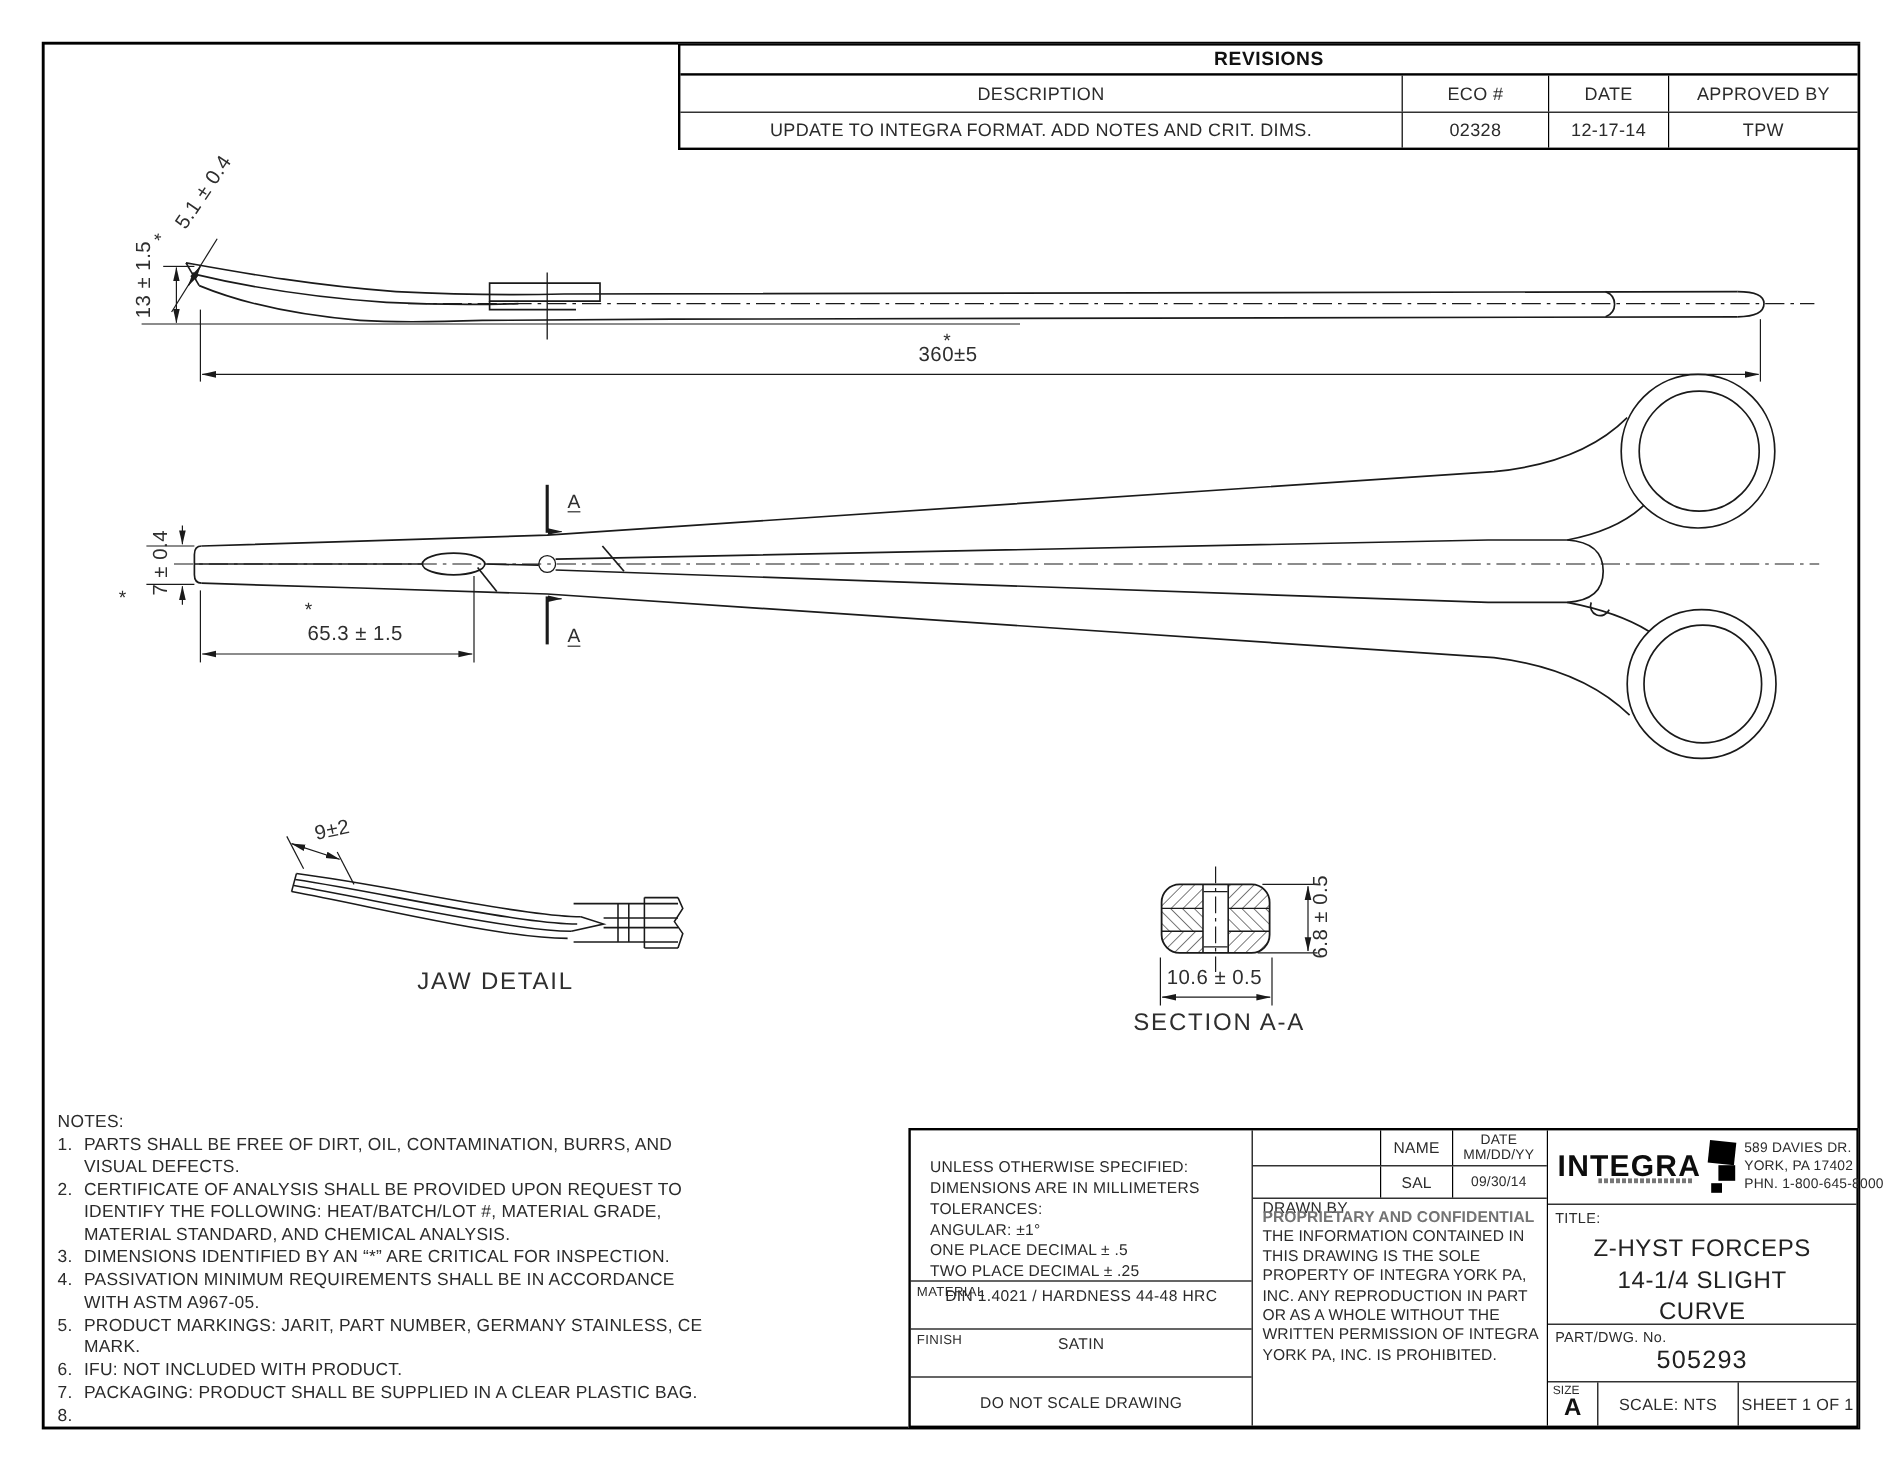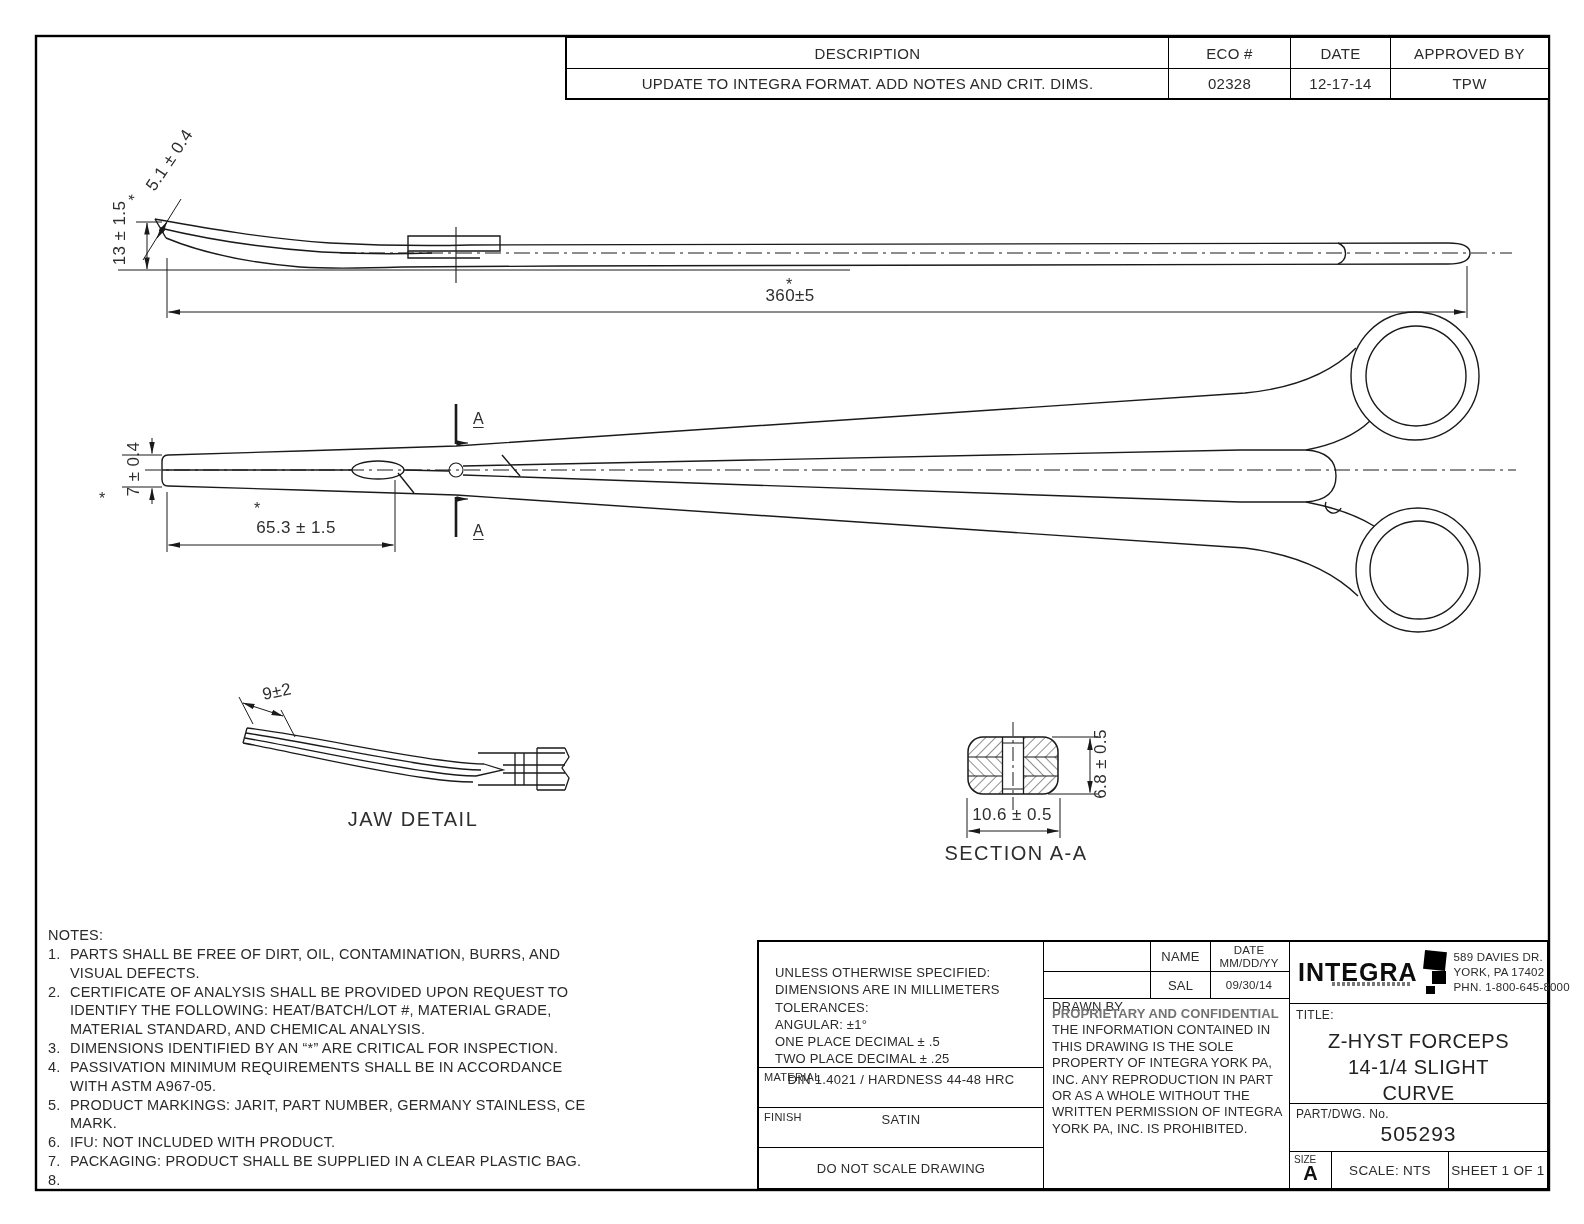--- a/index.html
+++ b/index.html
@@ -250,20 +250,21 @@
   <div class="seclbl-a" style="left:473px; top:522px;">A</div>
 
   <div class="dimtxt ctr" style="left:277px; top:692px; position:absolute; transform:translate(-50%,-50%) rotate(-12deg);">9±2</div>
   <div class="viewlbl ctr" style="left:413px; top:819px;">JAW DETAIL</div>
 
   <div class="dimtxt rot90" style="left:1101px; top:764px; position:absolute;">6.8 ± 0.5</div>
   <div class="dimtxt ctr" style="left:1012px; top:815px; position:absolute;">10.6 ± 0.5</div>
   <div class="viewlbl ctr" style="left:1016px; top:853px;">SECTION A-A</div>
 
   <div id="revtable">
+    <div class="t-title">REVISIONS</div>
     <div class="revrow">
       <div class="revcell rc-desc">DESCRIPTION</div>
       <div class="revcell rc-eco">ECO #</div>
       <div class="revcell rc-date">DATE</div>
       <div class="revcell rc-appr">APPROVED BY</div>
     </div>
     <div class="revrow">
       <div class="revcell rc-desc">UPDATE TO INTEGRA FORMAT. ADD NOTES AND CRIT. DIMS.</div>
       <div class="revcell rc-eco">02328</div>
       <div class="revcell rc-date">12-17-14</div>

